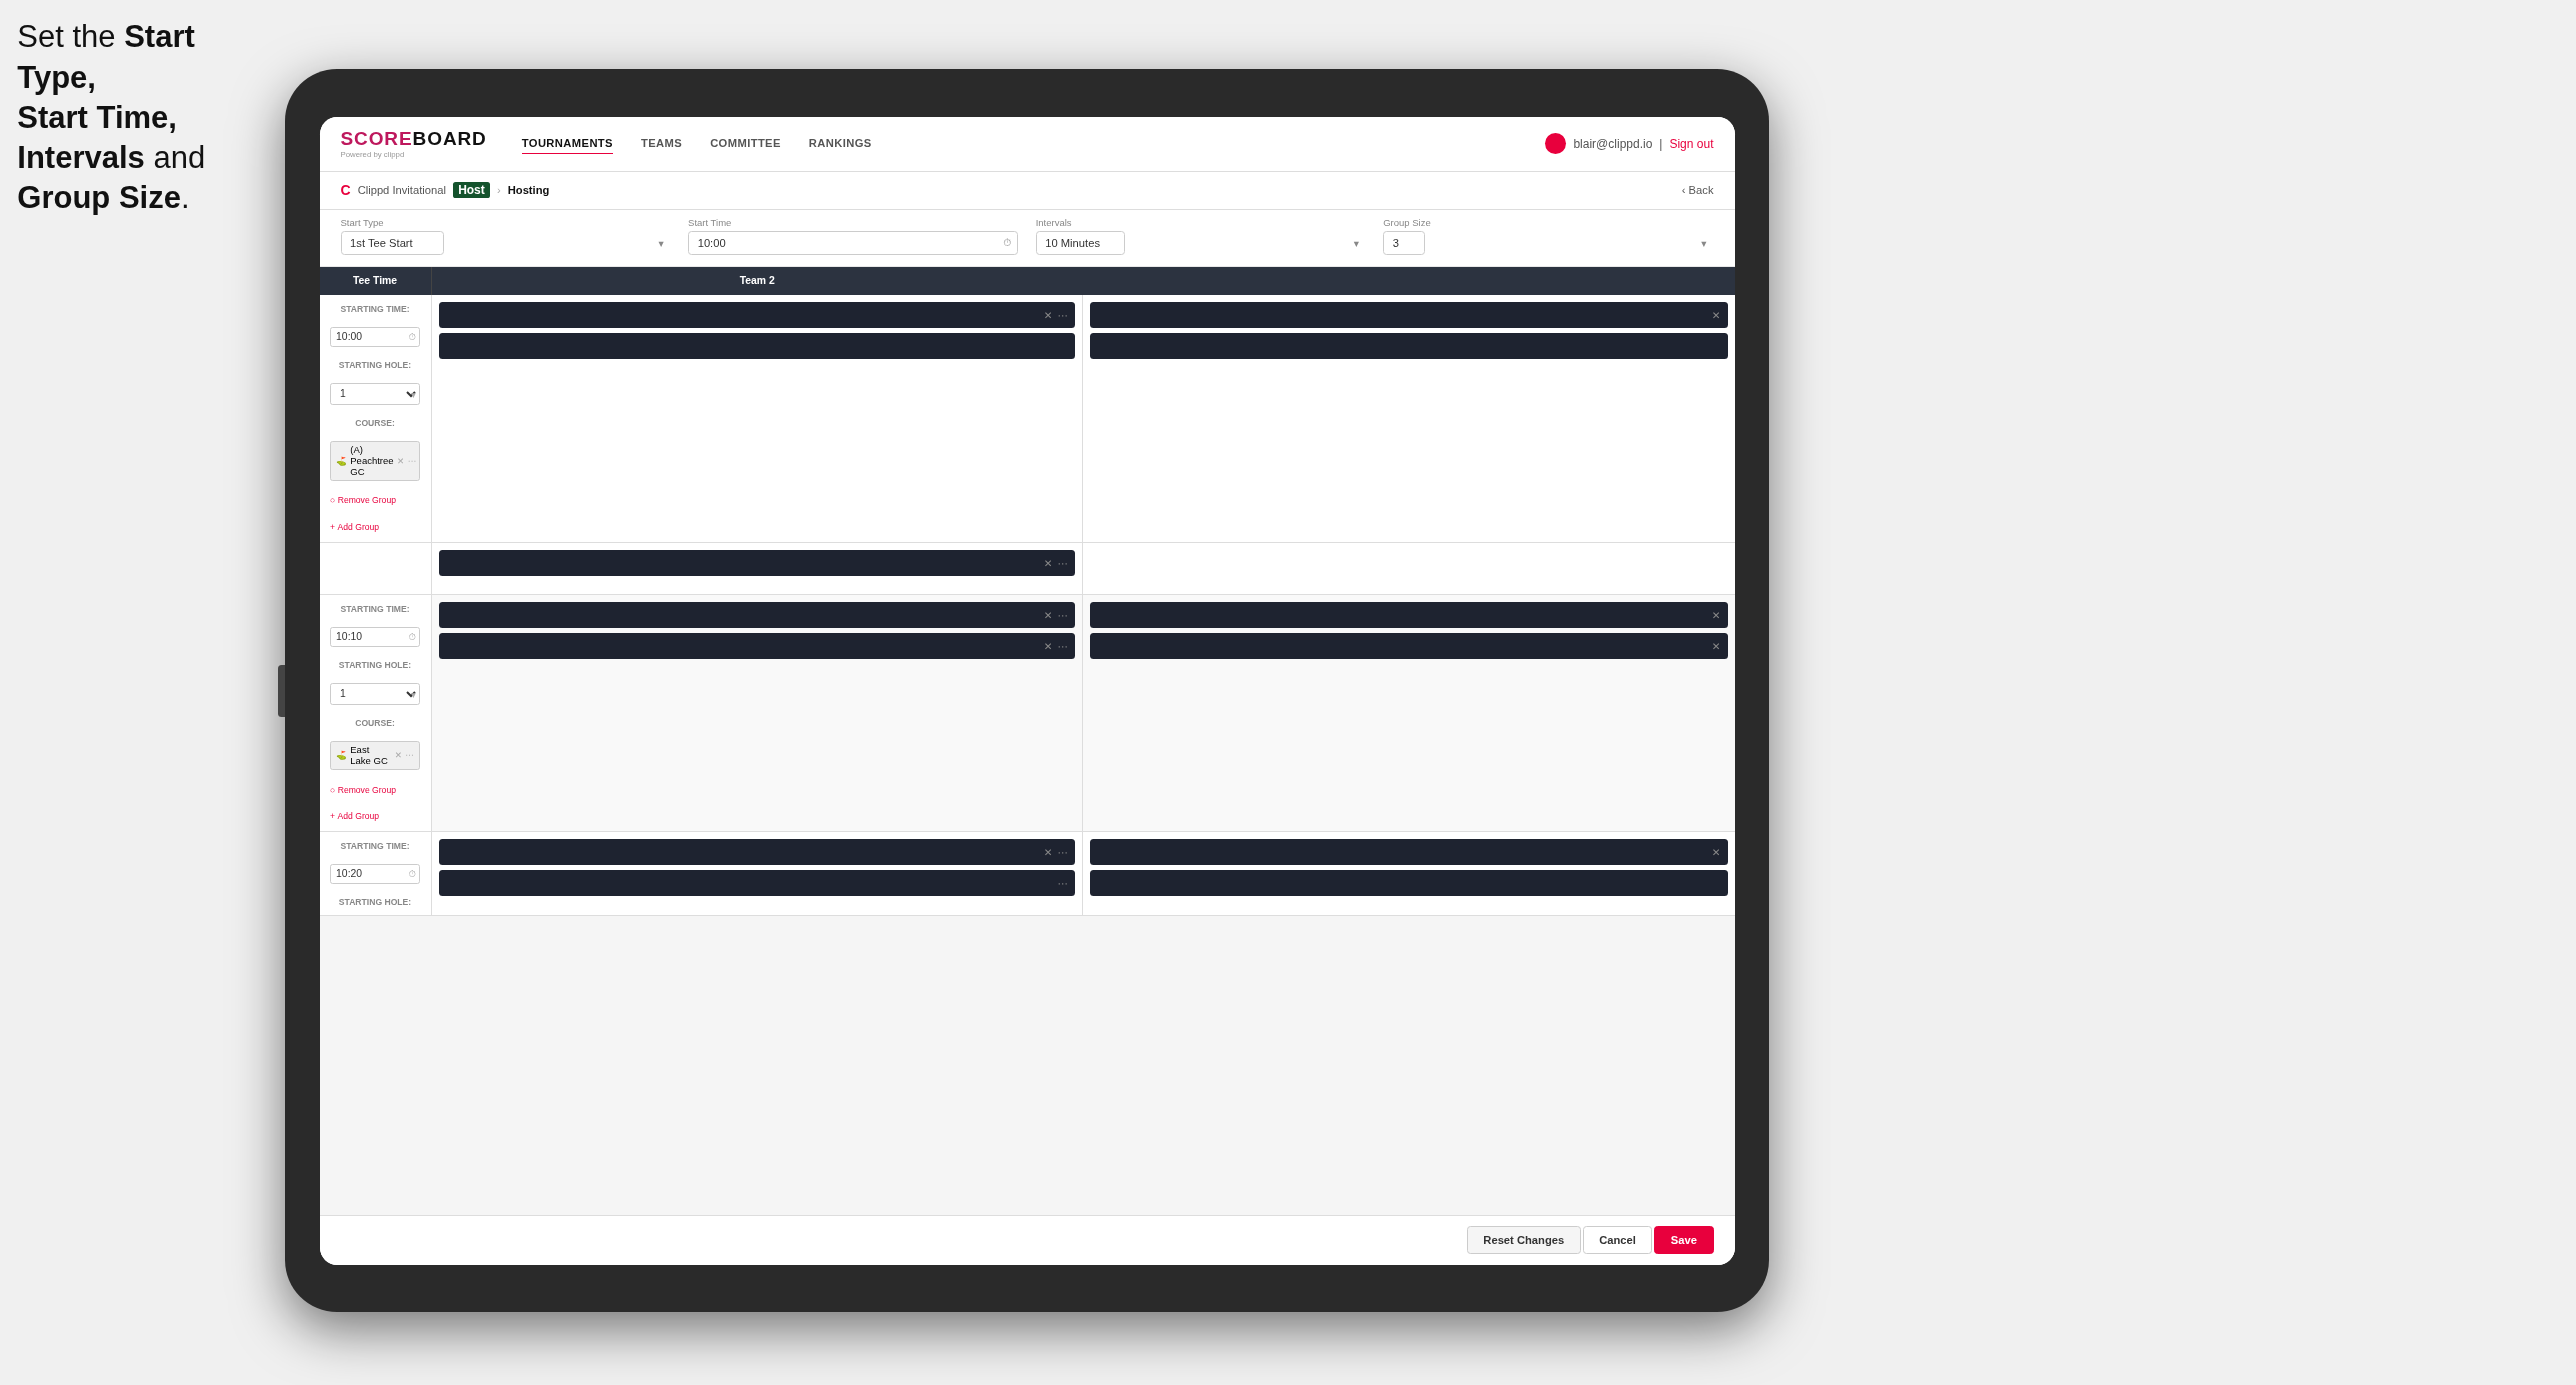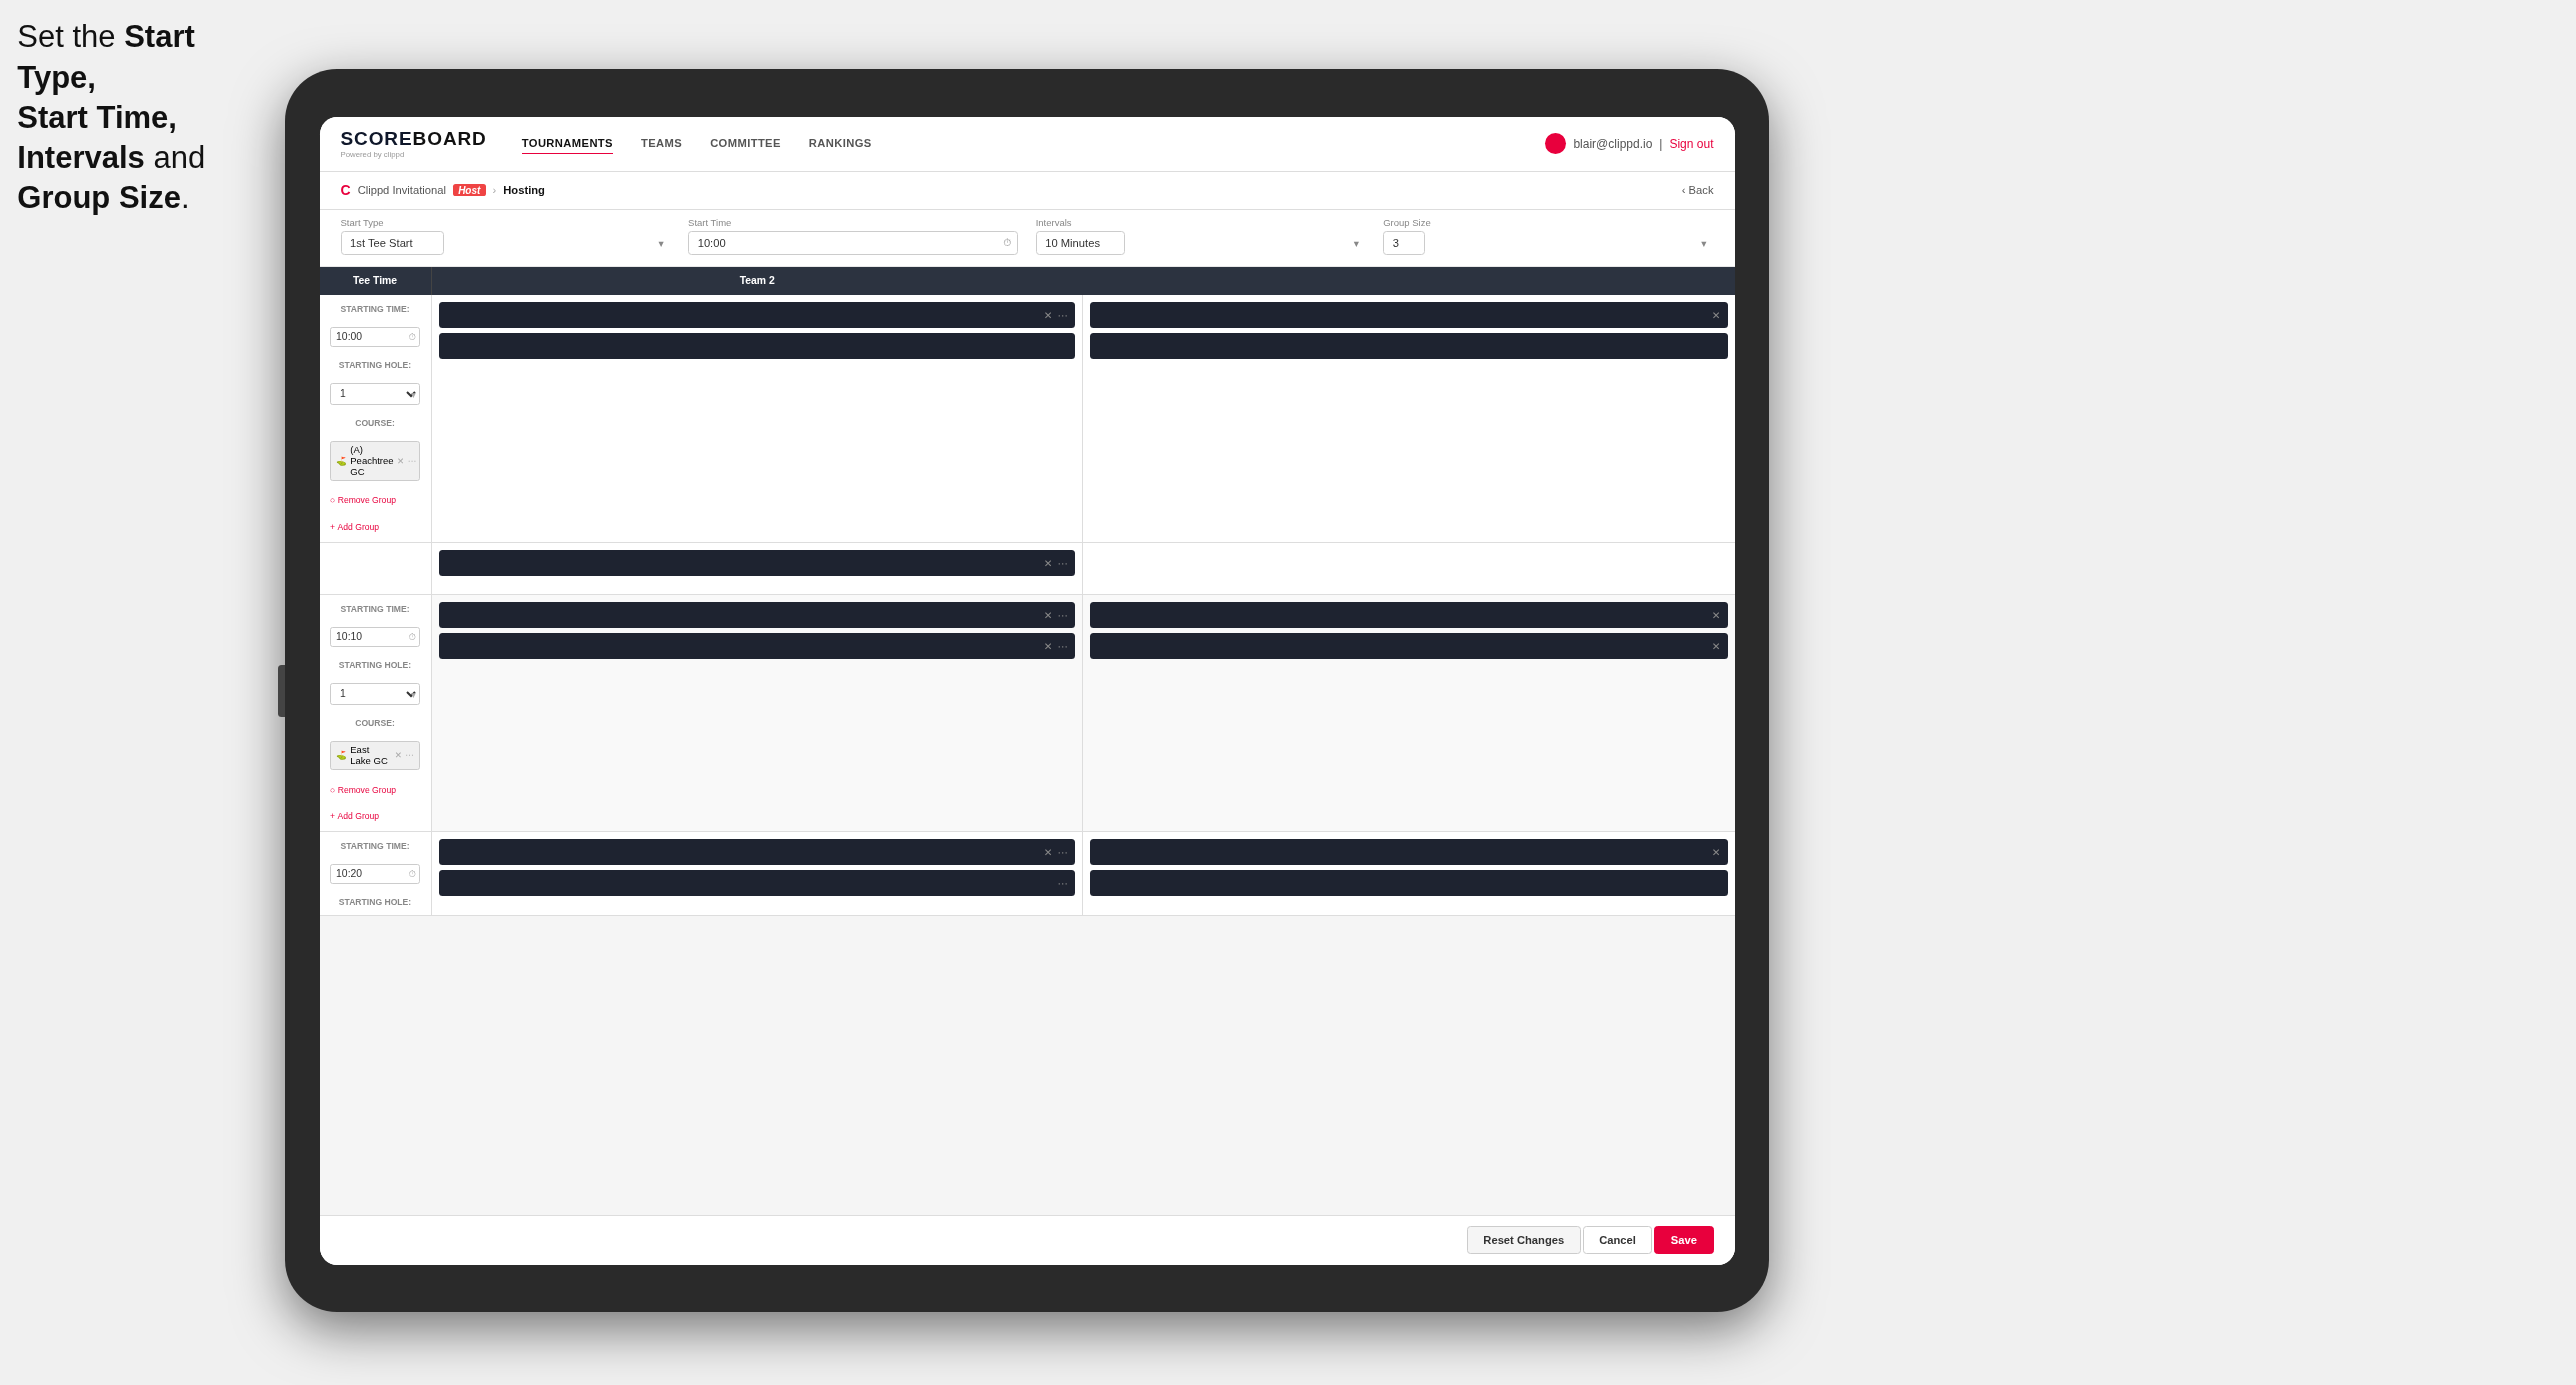--- a/index.html
+++ b/index.html
@@ -141,27 +141,26 @@
       font-size: 11.2px;
     }
     .breadcrumb .logo-c {
       color: #e8003d;
       font-weight: 900;
       font-size: 14px;
     }
     .breadcrumb .sep { color: #aaa; }
     .breadcrumb .active-crumb { color: #111; font-weight: 600; }
     .breadcrumb .badge {
-      background: #ef4444;
+      background: #14532d;
       color: #fff;
-      font-size: 10px;
+      font-size: 12px;
       padding: 0.9px 5.2px;
       border-radius: 2.6px;
       font-weight: 700;
-      font-style: italic;
     }
     .back-btn {
       font-size: 11.2px;
       color: #555;
       cursor: pointer;
     }
 
     
     .controls-row {
       background: #fff;
@@ -441,21 +440,21 @@
 </div>
 
 <div class="tablet-frame">
   <div class="tablet-side-btn"></div>
 
   <div class="tablet-screen">
 
     <div class="navbar">
       <div class="logo-area">
         <div class="logo-text">
-          <span style="color:#0f172a">SCORE</span>BOARD
+          <span style="color:#be185d">SCORE</span>BOARD
         </div>
         <div class="logo-sub">Powered by clippd</div>
       </div>
       <div class="nav-items">
         <div class="nav-item active">TOURNAMENTS</div>
         <div class="nav-item">TEAMS</div>
         <div class="nav-item">COMMITTEE</div>
         <div class="nav-item">RANKINGS</div>
       </div>
       <div class="nav-right">

